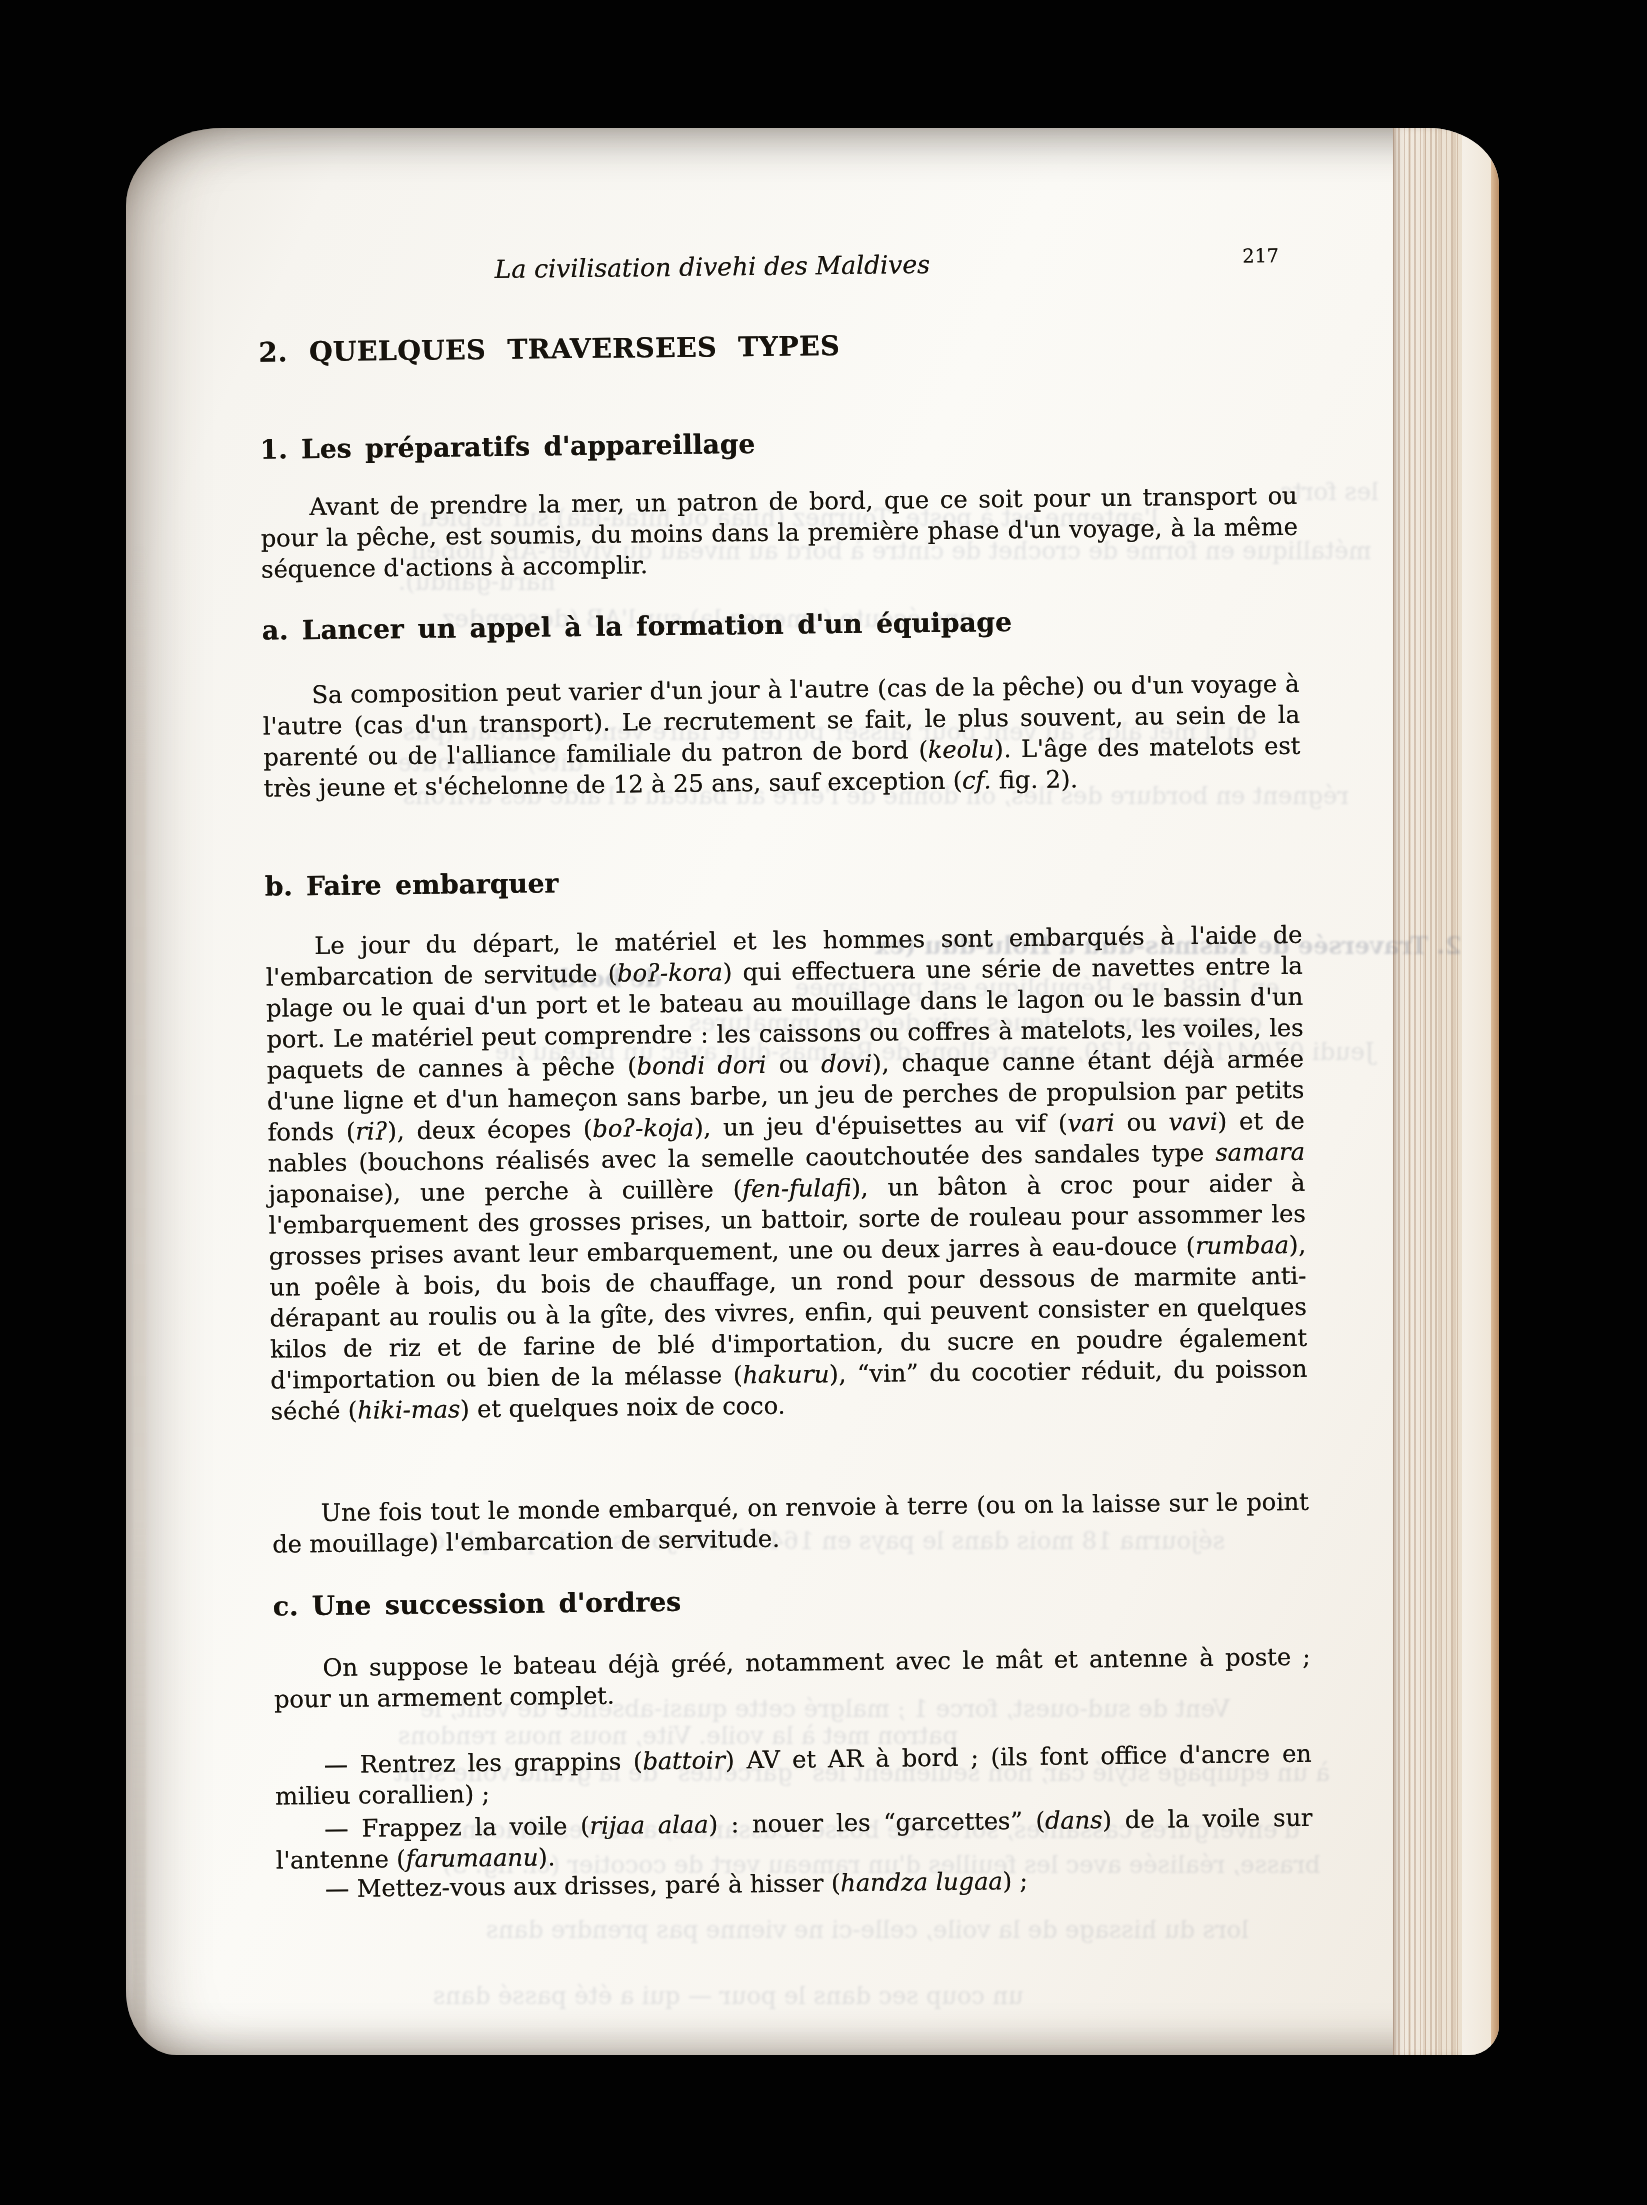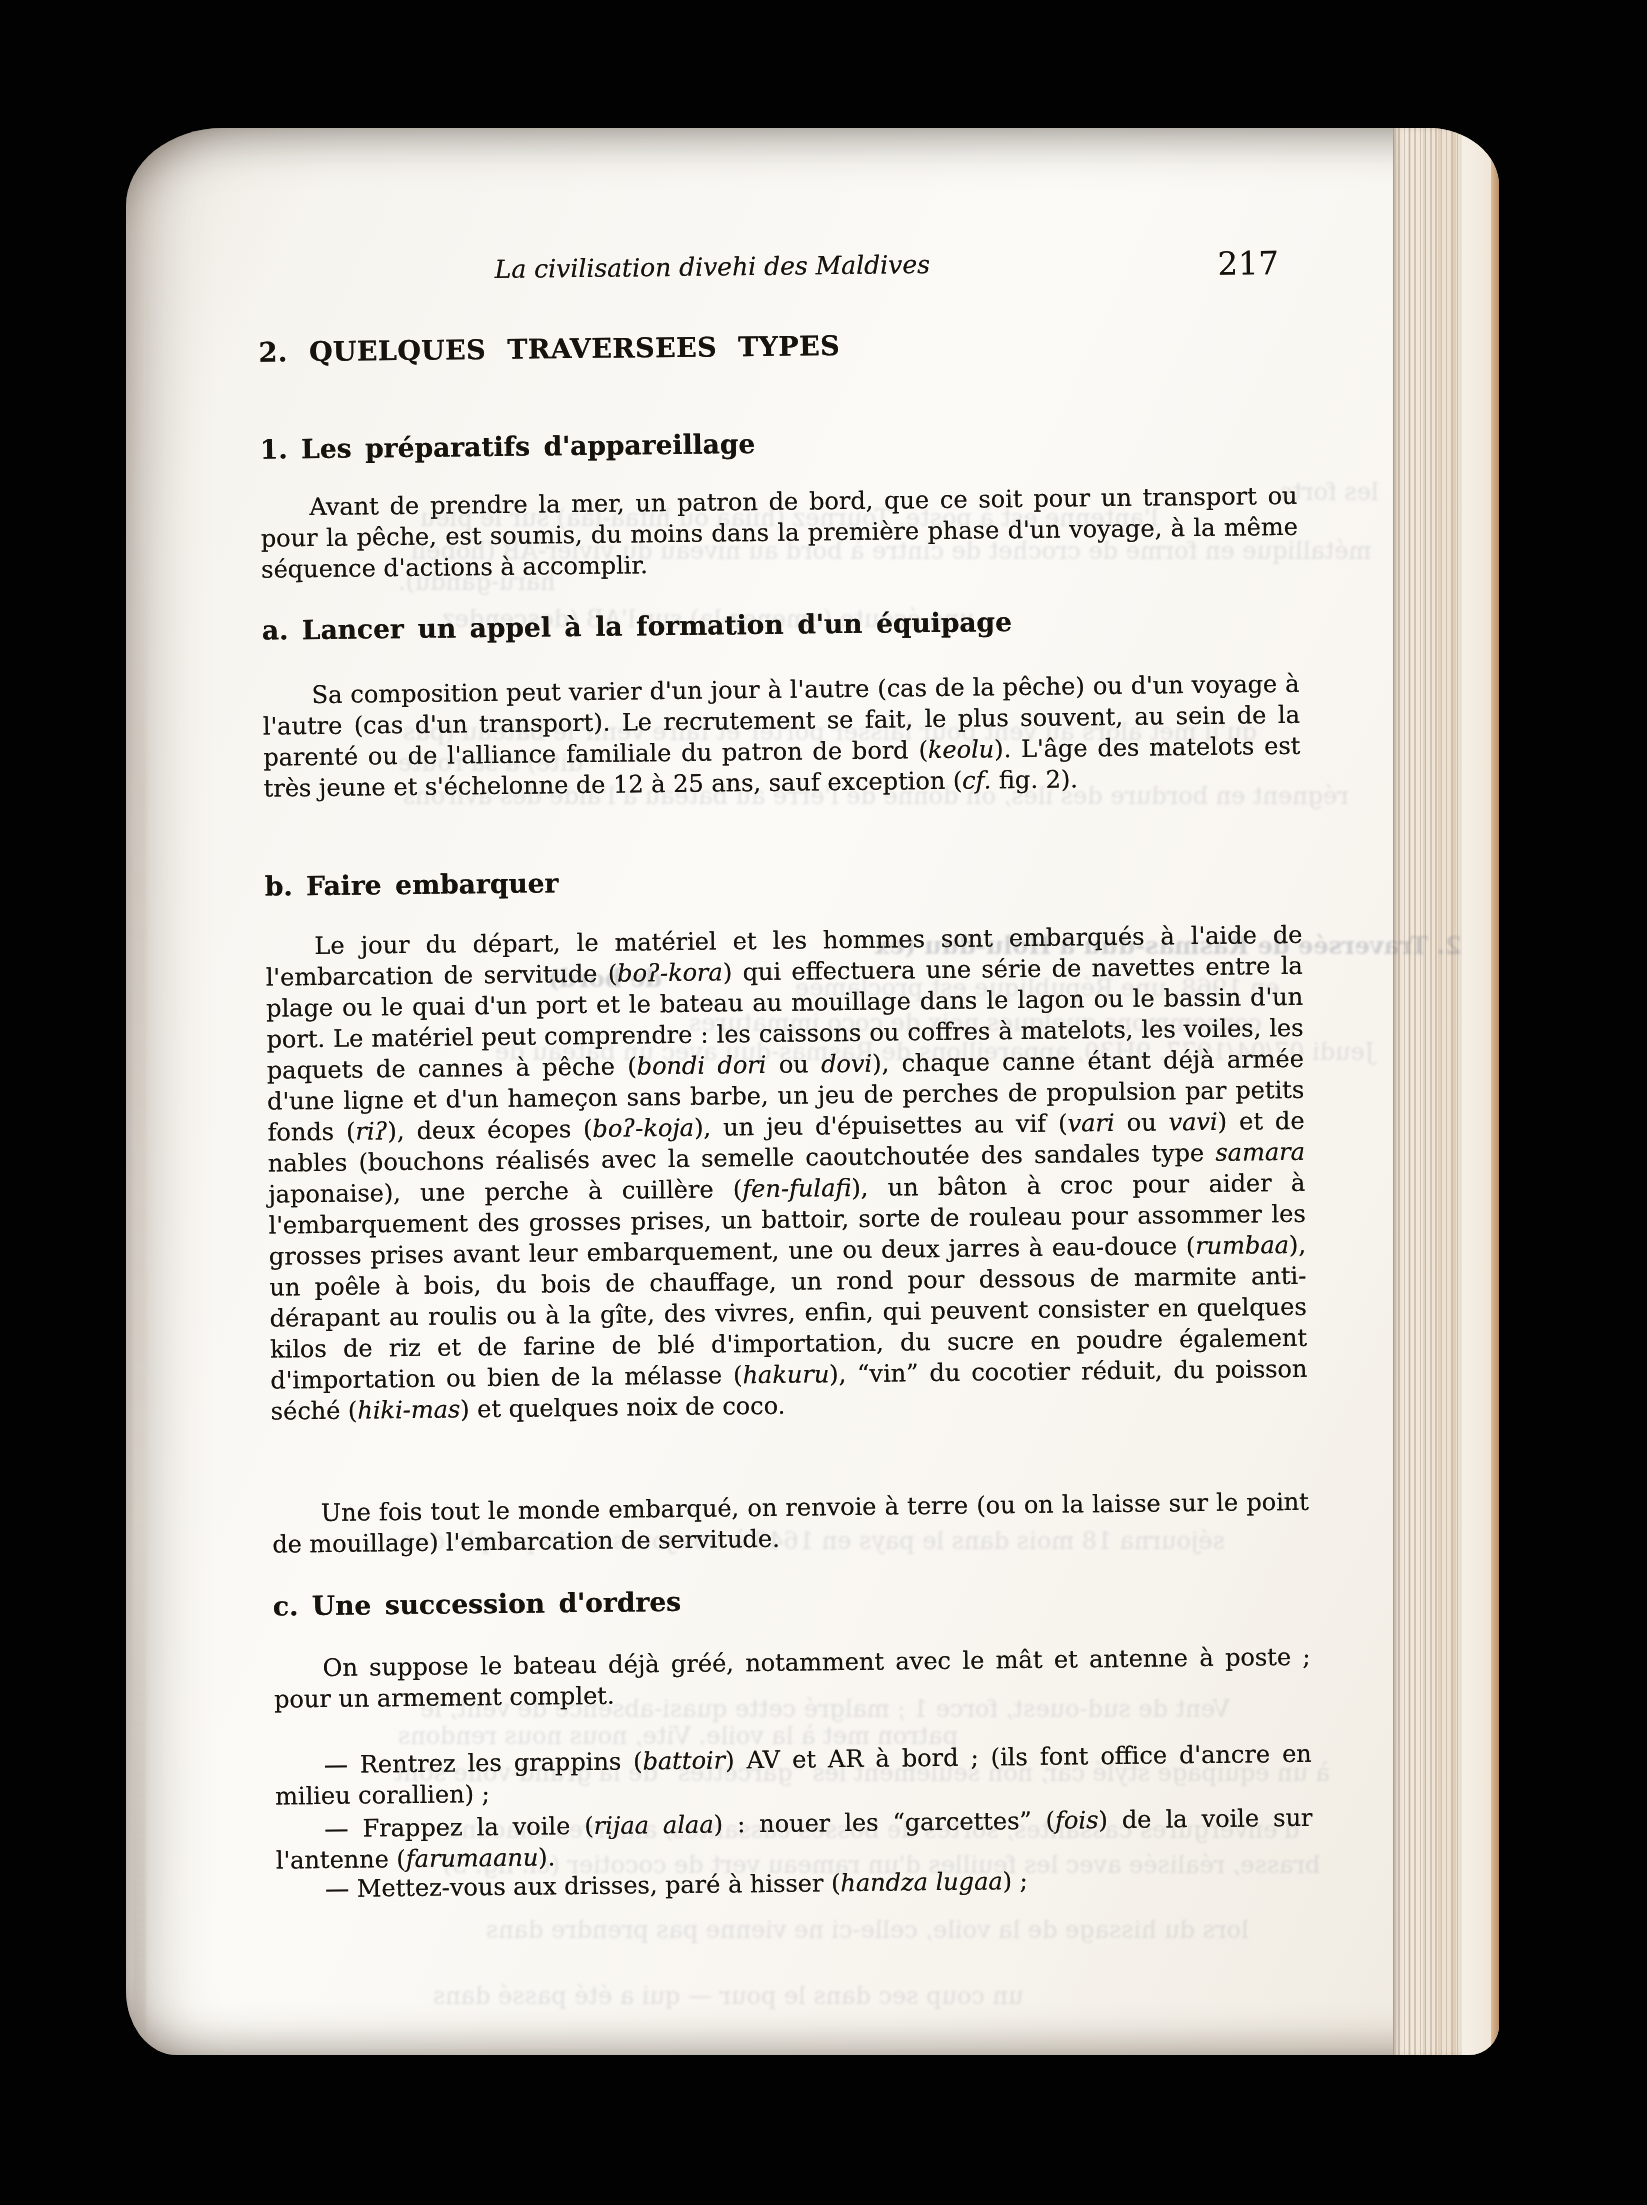--- a/index.html
+++ b/index.html
@@ -51,21 +51,21 @@
     transform:rotate(-0.65deg);transform-origin:48% 8%;
     color:#16130d;
     text-shadow:0 0 0.5px rgba(22,17,10,.75);
   }
   .block{position:absolute;width:100%;}
   .running-header{top:124px;height:35px;}
   .running-title{
     position:absolute;left:50%;transform:translateX(-50%) translateX(-64px);
     font-style:italic;font-size:25px;white-space:nowrap;
   }
-  .page-num{position:absolute;right:16px;top:-1.8px;font-size:32px;}
+  .page-num{position:absolute;right:16px;top:-1.8px;font-size:19px;}
   .sec-heading{top:203px;font-weight:bold;font-size:27px;letter-spacing:0.4px;word-spacing:11.5px;}
   .h-1{top:300px;}
   .h-a{top:481px;}
   .h-b{top:737px;}
   .h-c{top:1457px;}
   .sub-heading{font-weight:bold;font-size:26.5px;word-spacing:4.4px;}
   .body-par{font-size:24px;line-height:31px;text-align:justify;text-indent:49px;}
   .p-1{top:359px;}
   .p-a{top:547px;}
   .p-b1{top:798px;}
@@ -138,21 +138,21 @@
     <div class="block body-par p-b1"><span>Le jour du départ, le matériel et les hommes sont embarqués à l'aide de l'embarcation de servitude (</span><em>boʔ-kora</em><span>) qui effectuera une série de navettes entre la plage ou le quai d'un port et le bateau au mouillage dans le lagon ou le bassin d'un port. Le matériel peut comprendre : les caissons ou coffres à matelots, les voiles, les paquets de cannes à pêche (</span><em>bondi dori</em><span> ou </span><em>dovi</em><span>), chaque canne étant déjà armée d'une ligne et d'un hameçon sans barbe, un jeu de perches de propulsion par petits fonds (</span><em>riʔ</em><span>), deux écopes (</span><em>boʔ-koja</em><span>), un jeu d'épuisettes au vif (</span><em>vari</em><span> ou </span><em>vavi</em><span>) et de nables (bouchons réalisés avec la semelle caoutchoutée des sandales type </span><em>samara</em><span> japonaise), une perche à cuillère (</span><em>fen-fulafi</em><span>), un bâton à croc pour aider à l'embarquement des grosses prises, un battoir, sorte de rouleau pour assommer les grosses prises avant leur embarquement, une ou deux jarres à eau-douce (</span><em>rumbaa</em><span>), un poêle à bois, du bois de chauffage, un rond pour dessous de marmite anti-dérapant au roulis ou à la gîte, des vivres, enfin, qui peuvent consister en quelques kilos de riz et de farine de blé d'importation, du sucre en poudre également d'importation ou bien de la mélasse (</span><em>hakuru</em><span>), “vin” du cocotier réduit, du poisson séché (</span><em>hiki-mas</em><span>) et quelques noix de coco.</span></div>
 
     <div class="block body-par p-b2">Une fois tout le monde embarqué, on renvoie à terre (ou on la laisse sur le point de mouillage) l'embarcation de servitude.</div>
 
     <div class="block sub-heading h-c">c. Une succession d'ordres</div>
 
     <div class="block body-par p-c">On suppose le bateau déjà gréé, notamment avec le mât et antenne à poste ; pour un armement complet.</div>
 
     <div class="block body-par ord-1"><span>— Rentrez les grappins (</span><em>battoir</em><span>) AV et AR à bord ; (ils font office d'ancre en milieu corallien) ;</span></div>
 
-    <div class="block body-par ord-2"><span>— Frappez la voile (</span><em>rijaa alaa</em><span>) : nouer les “garcettes” (</span><em>fois</em><span>) de la voile sur l'antenne (</span><em>farumaanu</em><span>).</span></div>
+    <div class="block body-par ord-2"><span>— Frappez la voile (</span><em>rijaa alaa</em><span>) : nouer les “garcettes” (</span><em>dans</em><span>) de la voile sur l'antenne (</span><em>farumaanu</em><span>).</span></div>
 
     <div class="block body-par ord-3"><span>— Mettez-vous aux drisses, paré à hisser (</span><em>handza lugaa</em><span>) ;</span></div>
 
   </div>
 
   <div class="left-sliver"></div>
 </div>
 
 
 </body></html>

